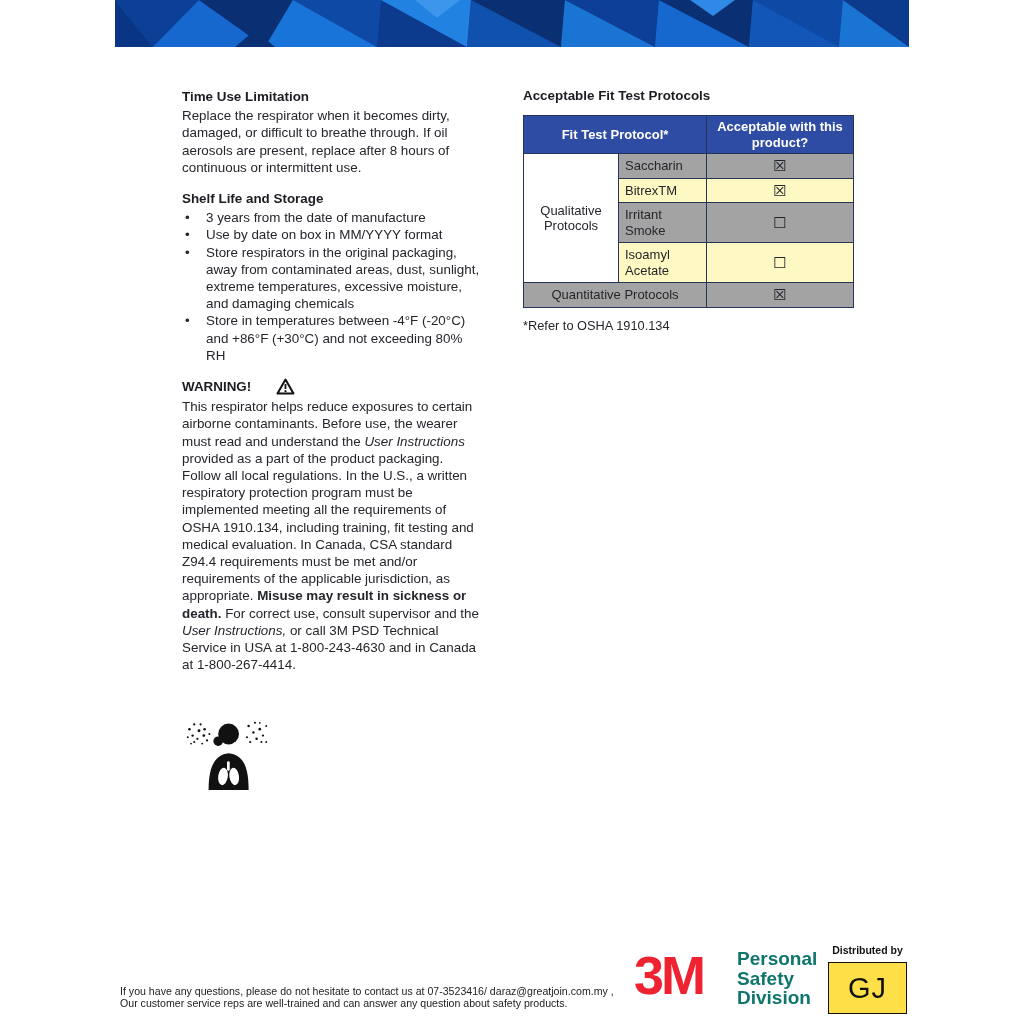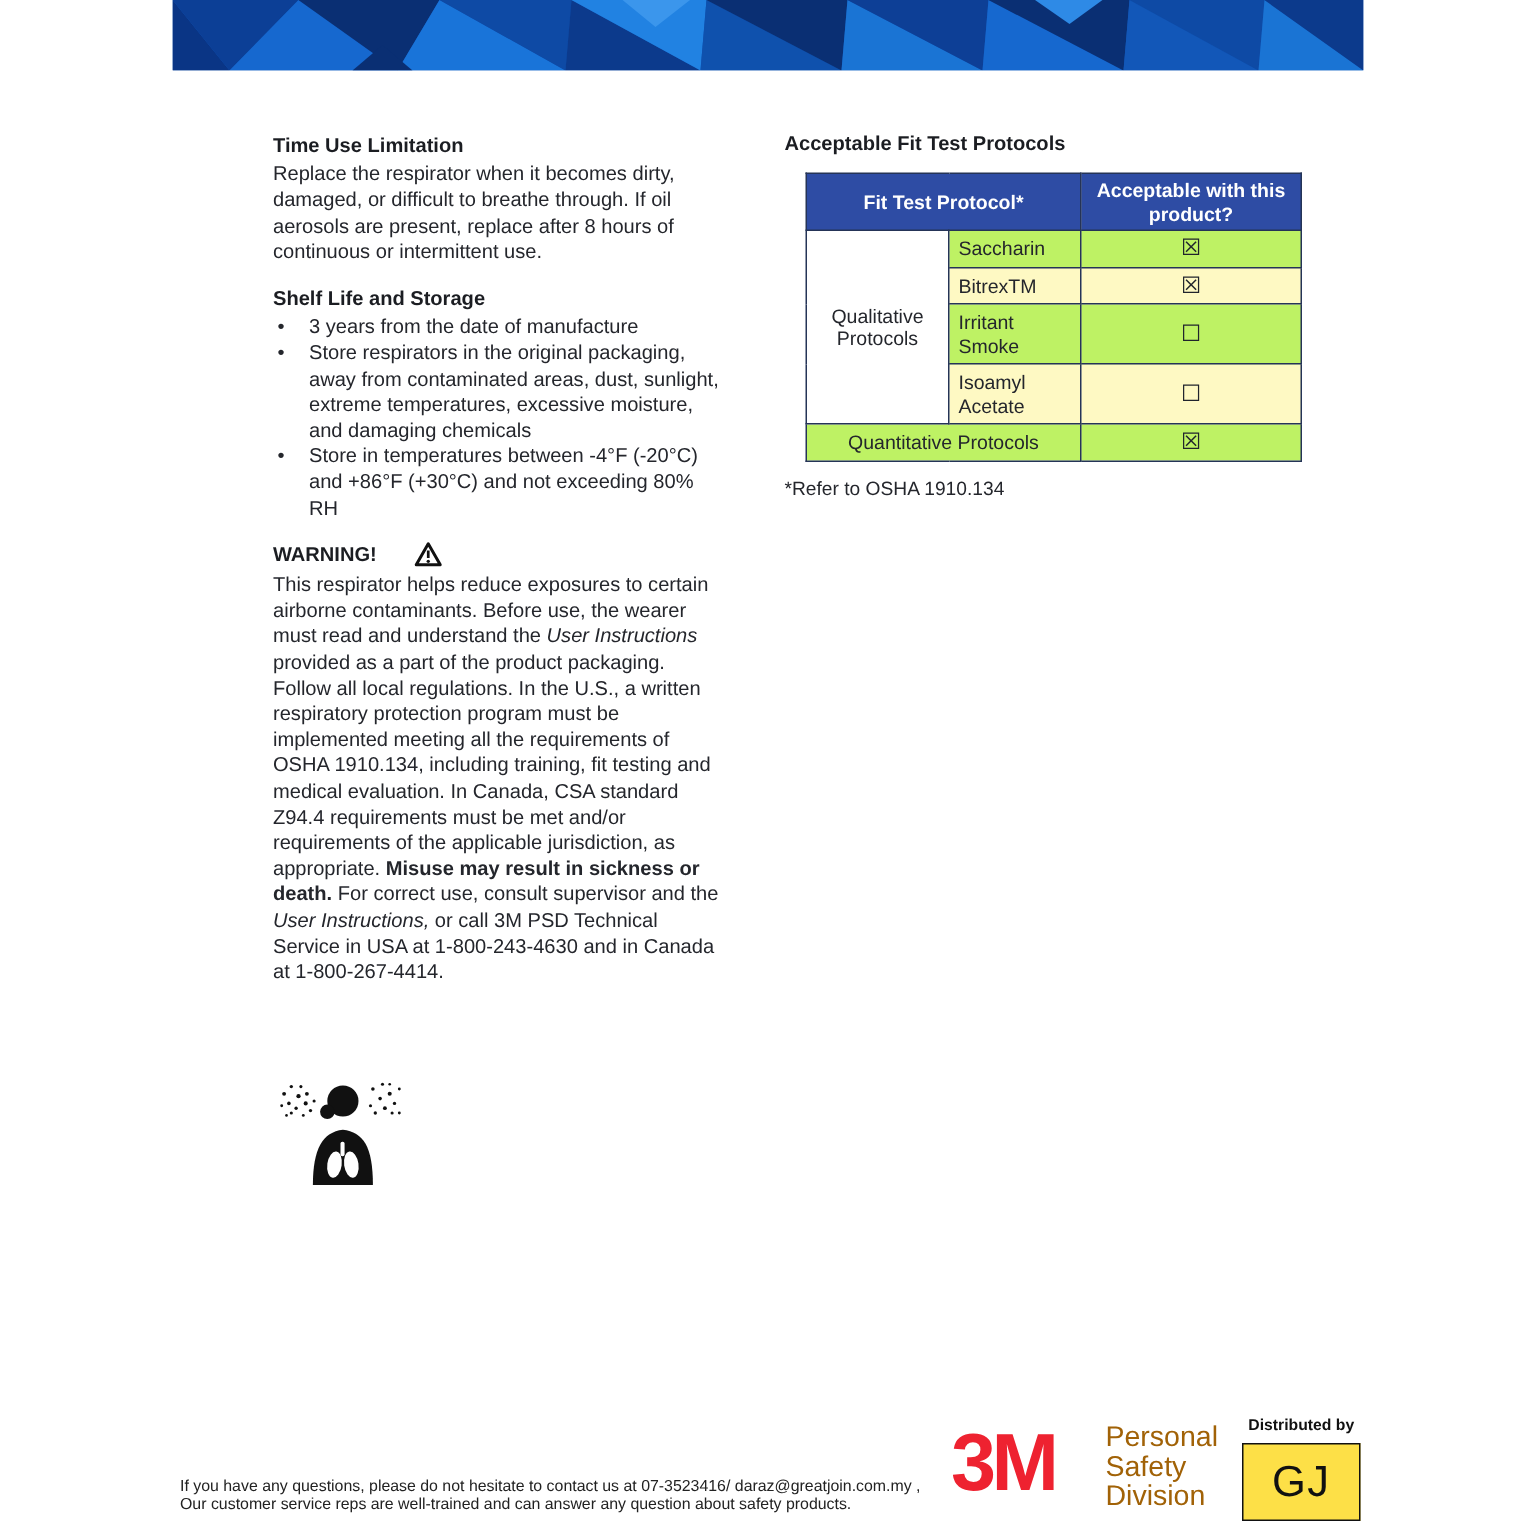--- a/index.html
+++ b/index.html
@@ -27,34 +27,34 @@
   .warning-body { margin-bottom:0 !important; }
   .warning-body .italic { font-style:italic; }
   .warning-body .bold { font-weight:bold; }
 
   .cough-icon { position:absolute; left:183px; top:714px; width:88px; height:80px; }
   .cough-icon svg { width:100%; height:100%; display:block; }
 
   
   .right-col { position:absolute; left:523px; top:88px; width:350px; }
   .right-col h3 { font-size:13.4px; font-weight:bold; color:#1b1d22; margin:0 0 12px 0; }
-  table.fit-table { border-collapse:collapse; table-layout:fixed; width:330px; margin-left:14px; font-size:13px;border-radius:14px; }
+  table.fit-table { border-collapse:collapse; table-layout:fixed; width:330px; font-size:13px;border-radius:14px; }
   .fit-table th, .fit-table td { border:1px solid #253457; }
   .fit-table th { background:#2e4ca4; color:#fff; font-weight:bold; text-align:center; padding:3px 4px; line-height:15.5px; }
   .fit-table td { padding:4px 6px; line-height:15.5px; vertical-align:middle; background:#fef9c3; }
-  .fit-table tr.alt td { background:#bef264; }
+  .fit-table tr.alt td { background:#a3a3a3; }
   .fit-table td.qual, .fit-table tr.alt td.qual { background:#fff; text-align:center; }
   .fit-table td.mark { text-align:center; font-size:15px; padding:2px; color:#20242c; }
   .fit-table tr.quant td.qlabel { text-align:center; }
   .footnote { margin-top:10px; font-size:12.8px; color:#24262c; }
 
   
   .footer-text { position:absolute; left:120px; top:986px; font-size:10.6px; line-height:11.6px; color:#222; width:520px; }
   .logo-3m { position:absolute; left:634px; top:946px; font-size:54px; font-weight:900; letter-spacing:-3px; color:#ee2230; line-height:58px; }
-  .division { position:absolute; left:737px; top:949px; font-size:19px; font-weight:normal; line-height:19.5px; color:#a16207; }
+  .division { position:absolute; left:737px; top:949px; font-size:19px; font-weight:bold; line-height:19.5px; color:#0f766e; }
   .distributor { position:absolute; left:828px; top:944px; width:79px; text-align:center; }
   .dist-by { font-size:10.5px; font-weight:bold; color:#111; margin-bottom:6px; }
   .gj-box { height:52px; border:1.5px solid #111; display:flex; align-items:center; justify-content:center; font-size:29px; font-weight:500; letter-spacing:1px; color:#111; background:#fde047; }
 </style>
 </head>
 <body>
 
 <div class="page">
 
   <div class="banner">
@@ -84,20 +84,21 @@
     </svg>
   </div>
 
   <div class="left-col">
     <h3>Time Use Limitation</h3>
     <p>Replace the respirator when it becomes dirty, damaged, or difficult to breathe through. If oil aerosols are present, replace after 8 hours of continuous or intermittent use.</p>
 
     <h3>Shelf Life and Storage</h3>
     <ul class="shelf-list">
       <li>3 years from the date of manufacture</li>
+      <li>Use by date on box in MM/YYYY format</li>
       <li>Store respirators in the original packaging, away from contaminated areas, dust, sunlight, extreme temperatures, excessive moisture, and damaging chemicals</li>
       <li>Store in temperatures between -4°F (-20°C) and +86°F (+30°C) and not exceeding 80% RH</li>
     </ul>
 
     <h3 class="warning-heading">
       <span>WARNING!</span>
       <svg width="19" height="17" viewBox="0 0 19 17">
         <polygon points="9.5,1.5 17.5,15.5 1.5,15.5" fill="none" stroke="#111" stroke-width="2" stroke-linejoin="round"></polygon>
         <rect x="8.6" y="6" width="1.8" height="5" fill="#111"></rect>
         <circle cx="9.5" cy="13.2" r="1.1" fill="#111"></circle>

